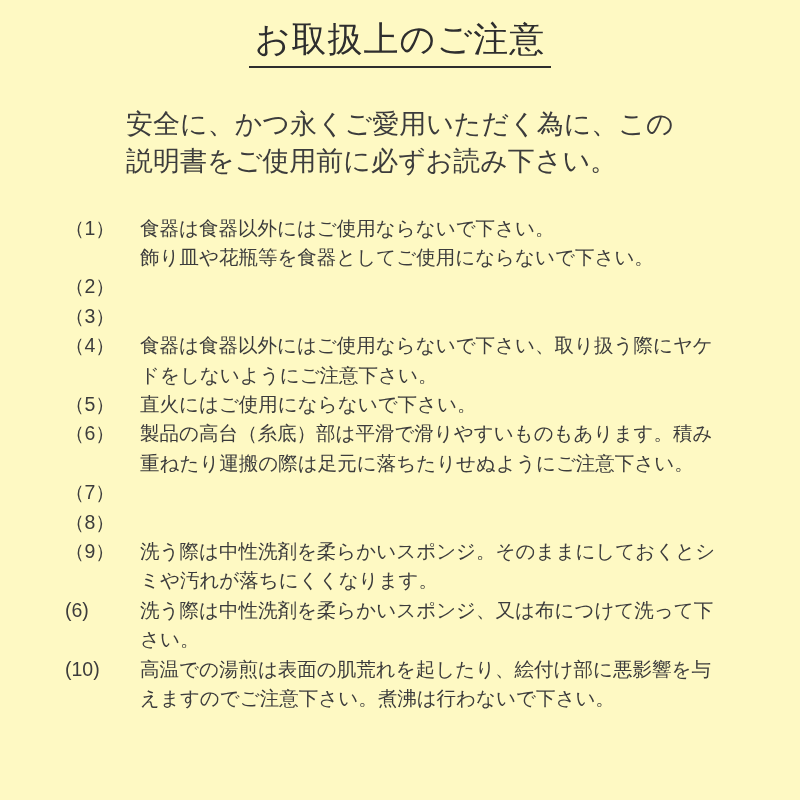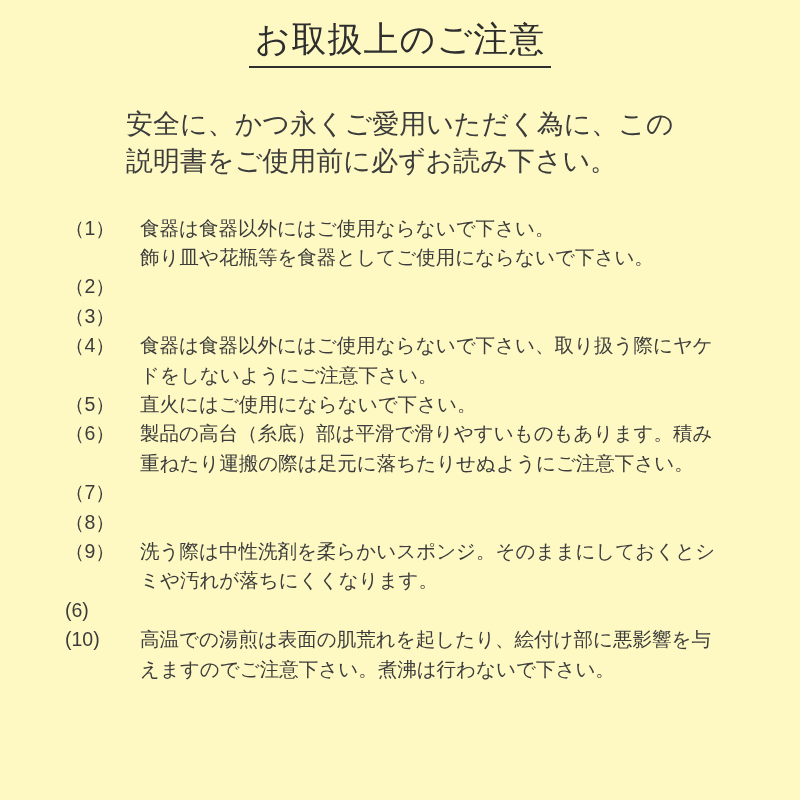--- a/index.html
+++ b/index.html
@@ -113,20 +113,21 @@
       <span class="precaution-num">（8）</span>
     </div>
 
     <div class="precaution-item">
       <span class="precaution-num">（9）</span>
       <div class="precaution-text">洗う際は中性洗剤を柔らかいスポンジ。そのままにしておくとシミや汚れが落ちにくくなります。</div>
     </div>
 
     <div class="precaution-item">
       <span class="precaution-num">(6)</span>
+      <div class="precaution-text">洗う際は中性洗剤を柔らかいスポンジ、又は布につけて洗って下さい。</div>
     </div>
 
     <div class="precaution-item">
       <span class="precaution-num">(10)</span>
       <div class="precaution-text">高温での湯煎は表面の肌荒れを起したり、絵付け部に悪影響を与えますのでご注意下さい。煮沸は行わないで下さい。</div>
     </div>
 
   </div>
 
 </div>

